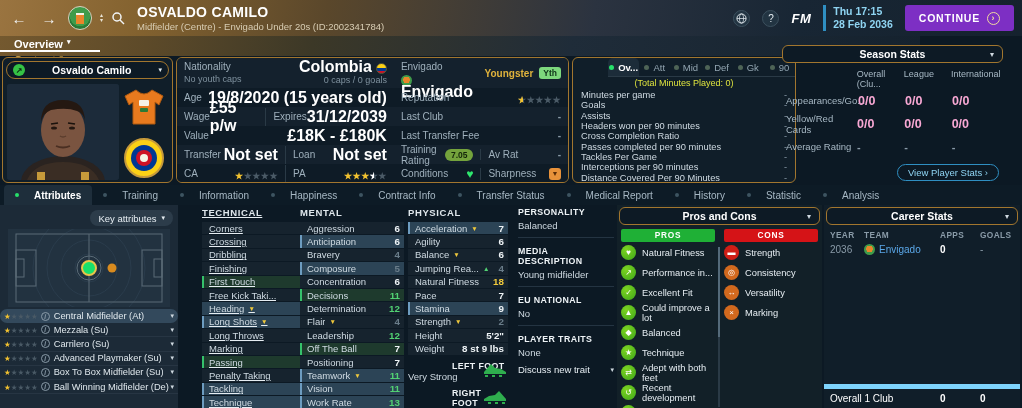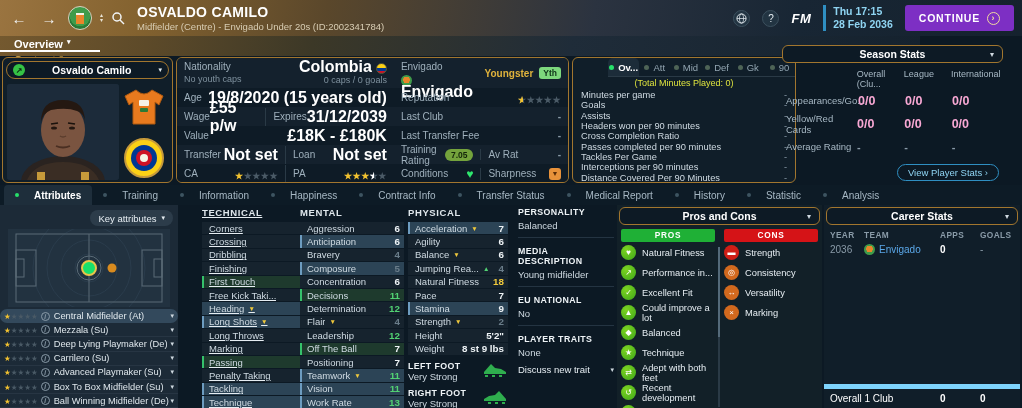--- a/index.html
+++ b/index.html
@@ -136,21 +136,21 @@
   .arow .aname{white-space:nowrap;overflow:hidden;}
   .arow .arr{margin-left:4px;font-size:6.5px;}
   .arr.arr-down{color:#f0c93c;}
   .arr.arr-up{color:#52d273;}
   .arow .aval{margin-left:auto;font-weight:bold;font-size:9.8px;}
   .aval.low{color:#6a7d8a;}
   .aval.mid{color:#eef3f6;}
   .aval.good{color:#52d273;}
   .aval.top{color:#f0c93c;}
   .foot-block{margin-top:6px;font-size:9.5px;color:#cfdae2;position:relative;}
-  .foot-label{font-weight:bold;color:#eef3f6;font-size:8.8px;letter-spacing:.4px;}
+  .foot-label{font-weight:bold;color:#eef3f6;font-size:8.8px;letter-spacing:.4px;margin-left:44px;}
   .boot{position:absolute;right:0;}
 
   
   .profile-col{position:absolute;left:518px;top:207px;width:96px;font-size:9.5px;}
   .pr-label{font-weight:bold;color:#eef3f6;font-size:8.8px;letter-spacing:.4px;margin-top:8px;}
   .pr-label:first-child{margin-top:0;}
   .pr-val{color:#cfdae2;margin:3px 0 6px 0;}
   .pr-sep{border-top:1px solid #243442;}
   .discuss-dd{display:flex;align-items:center;color:#e6edf2;cursor:pointer;margin-top:4px;}
   .discuss-dd .chev{margin-left:auto;color:#cfd9e0;}
@@ -625,26 +625,20 @@
           <span class="chev">▾</span>
         </div>
 
         <div class="role-row">
           <span class="stars"><span class="star full"></span><span class="star"></span><span class="star"></span><span class="star"></span><span class="star"></span></span>
           <span class="i-circle"></span>
           <span>Mezzala (Su)</span>
           <span class="chev">▾</span>
         </div>
 
-        <div class="role-row">
-          <span class="stars"><span class="star full"></span><span class="star"></span><span class="star"></span><span class="star"></span><span class="star"></span></span>
-          <span class="i-circle"></span>
-          <span>Deep Lying Playmaker (De)</span>
-          <span class="chev">▾</span>
-        </div>
 
         <div class="role-row">
           <span class="stars"><span class="star full"></span><span class="star"></span><span class="star"></span><span class="star"></span><span class="star"></span></span>
           <span class="i-circle"></span>
           <span>Carrilero (Su)</span>
           <span class="chev">▾</span>
         </div>
 
         <div class="role-row">
           <span class="stars"><span class="star full"></span><span class="star"></span><span class="star"></span><span class="star"></span><span class="star"></span></span>

